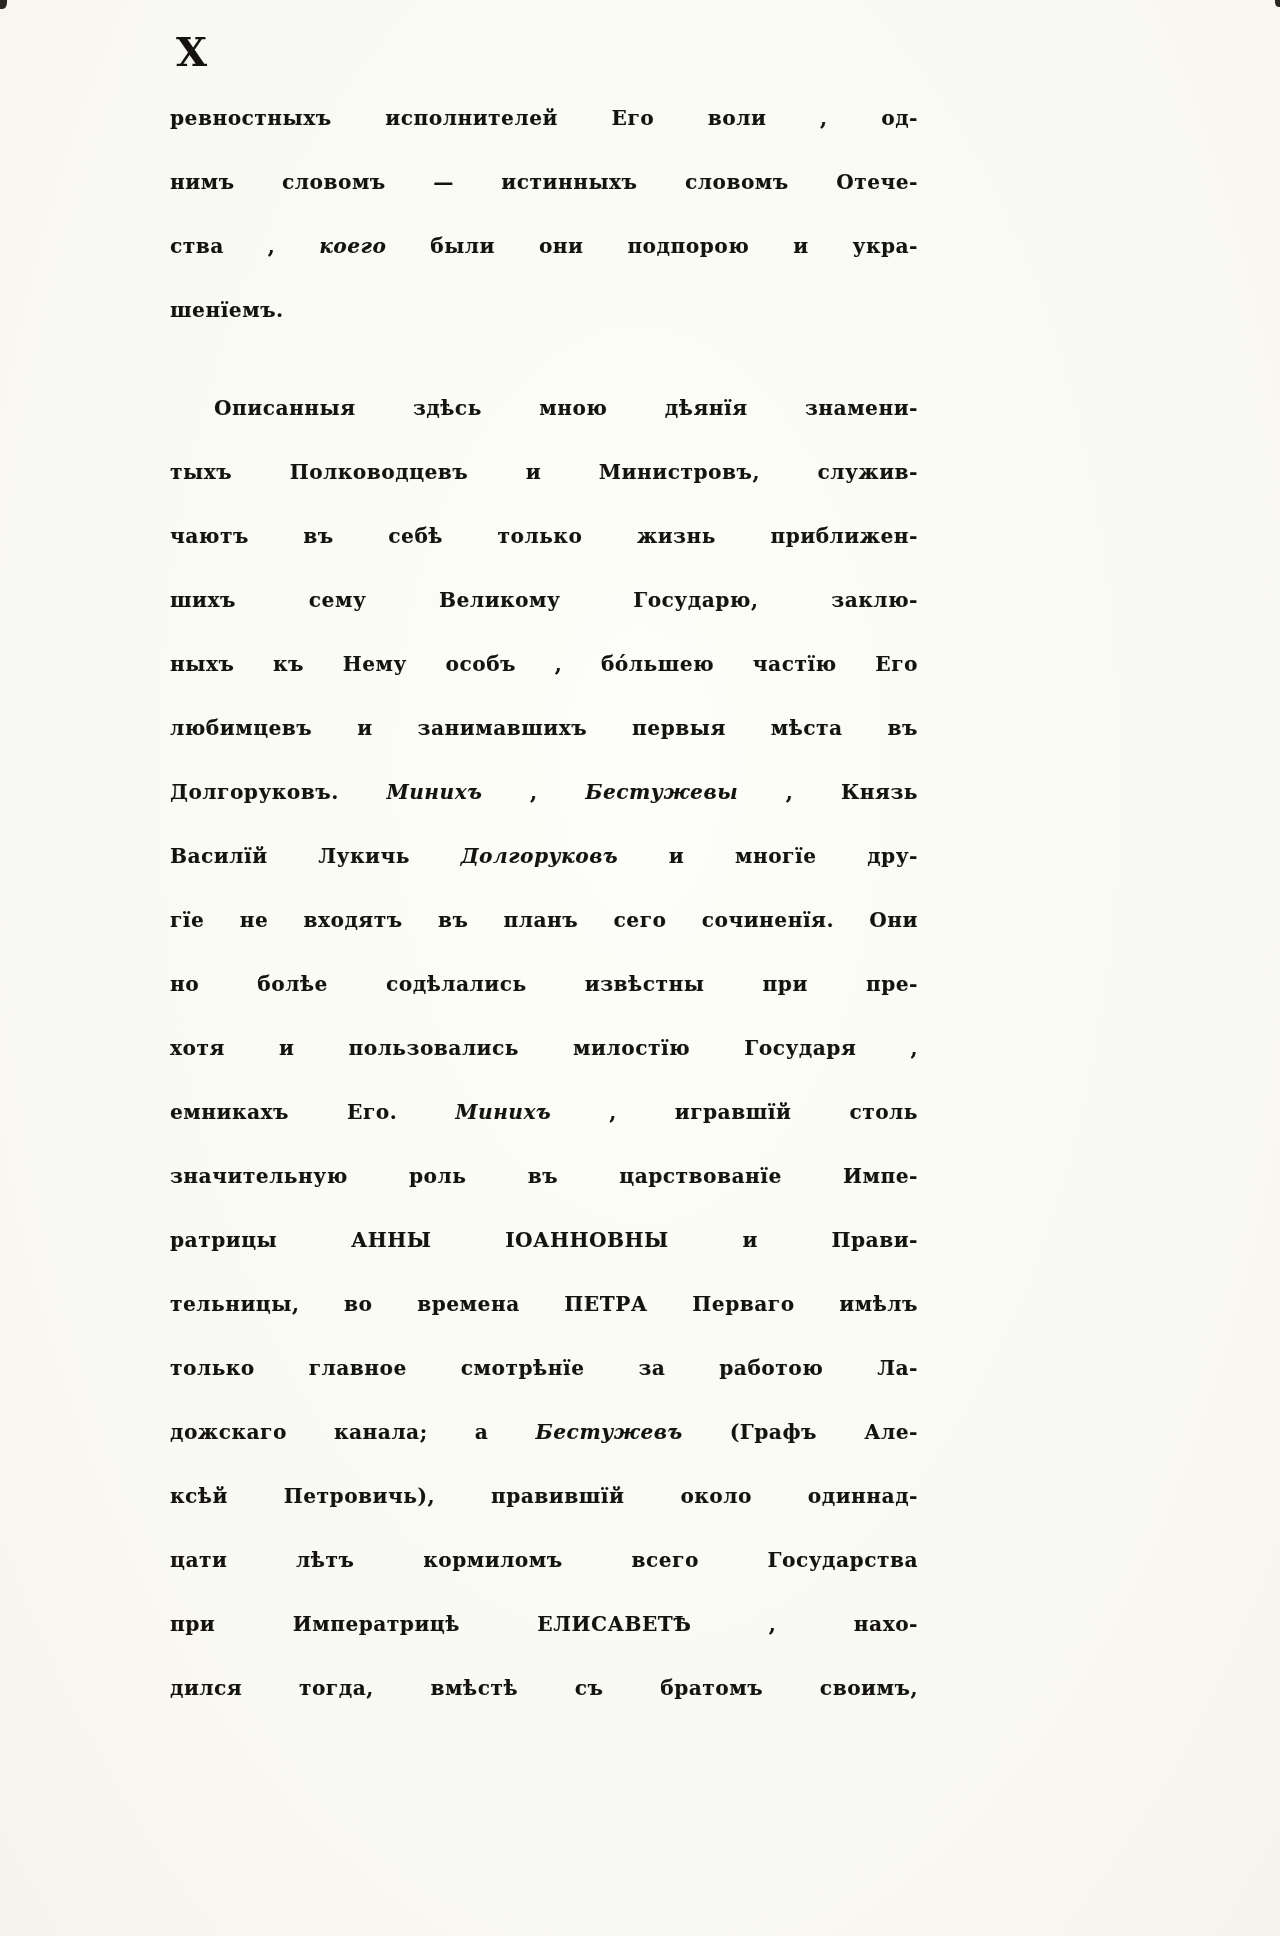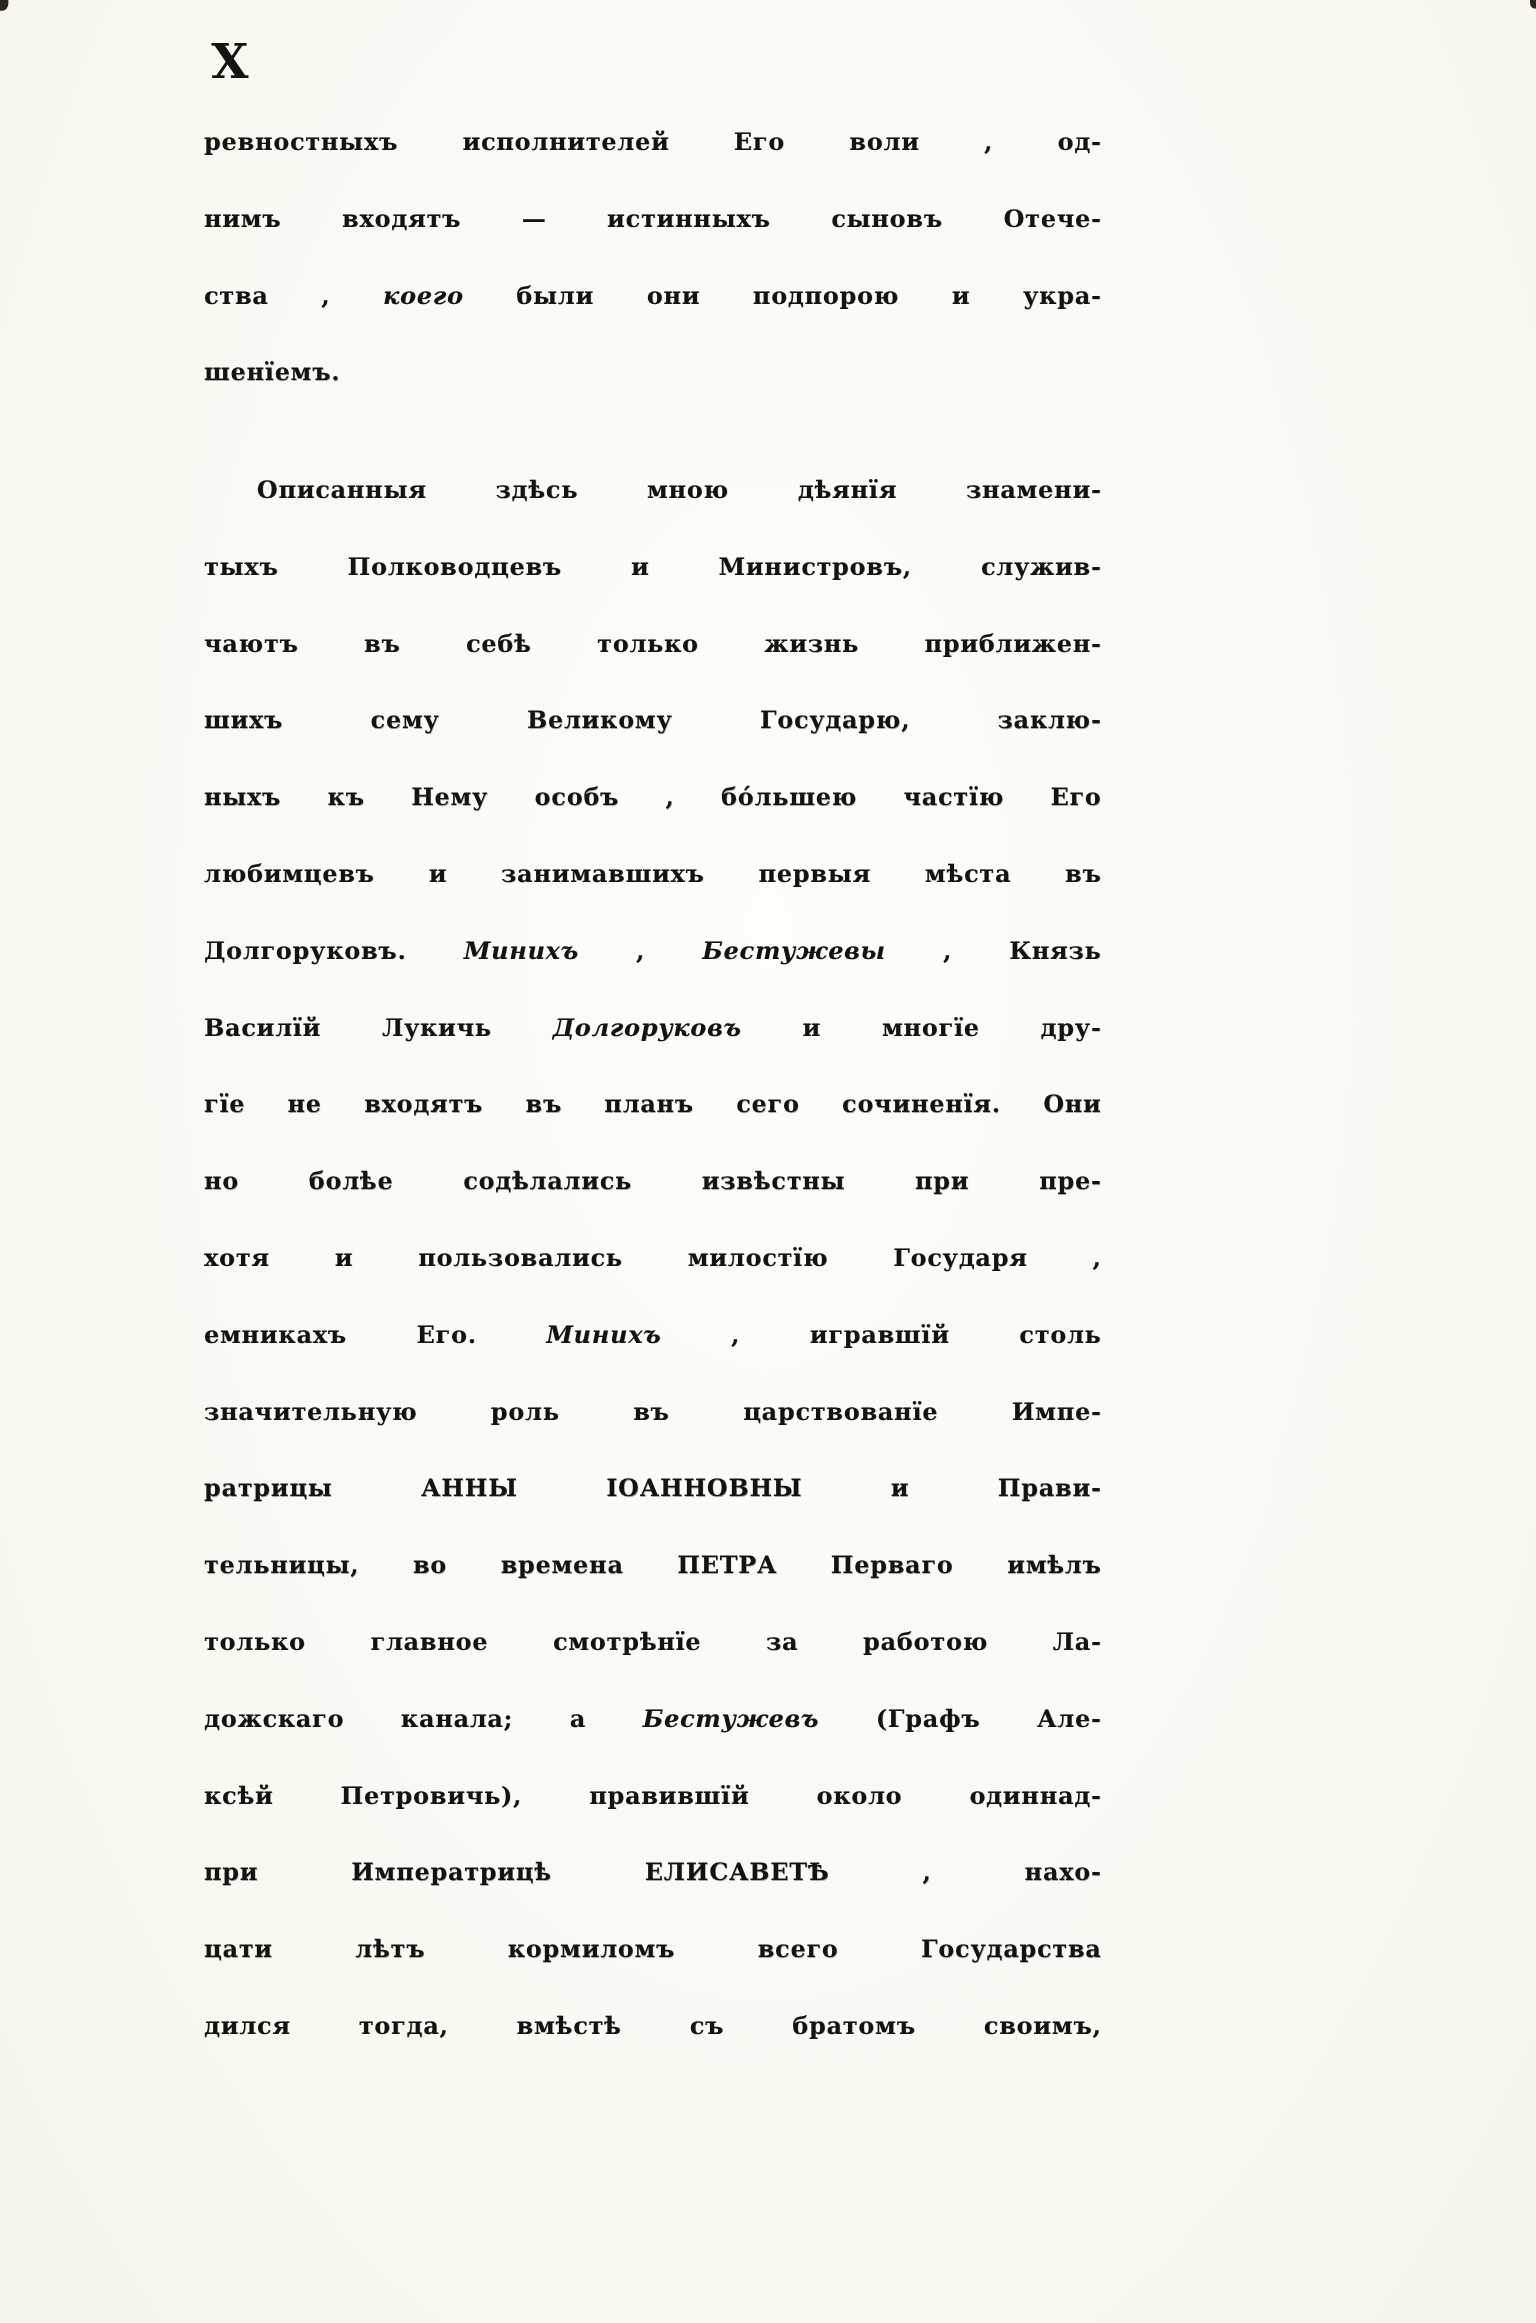--- a/index.html
+++ b/index.html
@@ -72,21 +72,21 @@
 </head>
 <body>
 
 <div class="scan-page">
   <div class="speck tl"></div>
   <div class="speck tr"></div>
   <div class="page-number">X</div>
   <div class="text-block">
       <div class="paragraph">
         <div class="line"><span>ревностныхъ исполнителей Его воли , од-</span></div>
-        <div class="line"><span>нимъ входятъ — истинныхъ сыновъ Отече-</span></div>
+        <div class="line"><span>нимъ словомъ — истинныхъ словомъ Отече-</span></div>
         <div class="line"><span>ства , </span><span class="it">коего</span><span> были они подпорою и укра-</span></div>
         <div class="line no-just"><span>шенїемъ.</span></div>
       </div>
       <div class="paragraph">
         <div class="line indent"><span>Описанныя здѣсь мною дѣянїя знамени-</span></div>
         <div class="line"><span>тыхъ Полководцевъ и Министровъ, служив-</span></div>
         <div class="line"><span>чаютъ въ себѣ только жизнь приближен-</span></div>
         <div class="line"><span>шихъ сему Великому Государю, заклю-</span></div>
         <div class="line"><span>ныхъ къ Нему особъ , бо́льшею частїю Его</span></div>
         <div class="line"><span>любимцевъ и занимавшихъ первыя мѣста въ</span></div>
@@ -95,18 +95,18 @@
         <div class="line"><span>гїе не входятъ въ планъ сего сочиненїя. Они</span></div>
         <div class="line"><span>но болѣе содѣлались извѣстны при пре-</span></div>
         <div class="line"><span>хотя и пользовались милостїю Государя ,</span></div>
         <div class="line"><span>емникахъ Его. </span><span class="it">Минихъ</span><span> , игравшїй столь</span></div>
         <div class="line"><span>значительную роль въ царствованїе Импе-</span></div>
         <div class="line"><span>ратрицы АННЫ ІОАННОВНЫ и Прави-</span></div>
         <div class="line"><span>тельницы, во времена ПЕТРА Перваго имѣлъ</span></div>
         <div class="line"><span>только главное смотрѣнїе за работою Ла-</span></div>
         <div class="line"><span>дожскаго канала; а </span><span class="it">Бестужевъ</span><span> (Графъ Але-</span></div>
         <div class="line"><span>ксѣй Петровичь), правившїй около одиннад-</span></div>
+        <div class="line"><span>цати лѣтъ кормиломъ всего Государства</span></div>
         <div class="line"><span>при Императрицѣ ЕЛИСАВЕТѢ , нахо-</span></div>
-        <div class="line"><span>цати лѣтъ кормиломъ всего Государства</span></div>
         <div class="line"><span>дился тогда, вмѣстѣ съ братомъ своимъ,</span></div>
       </div>
     </div>
 </div>
 
 </body></html>

